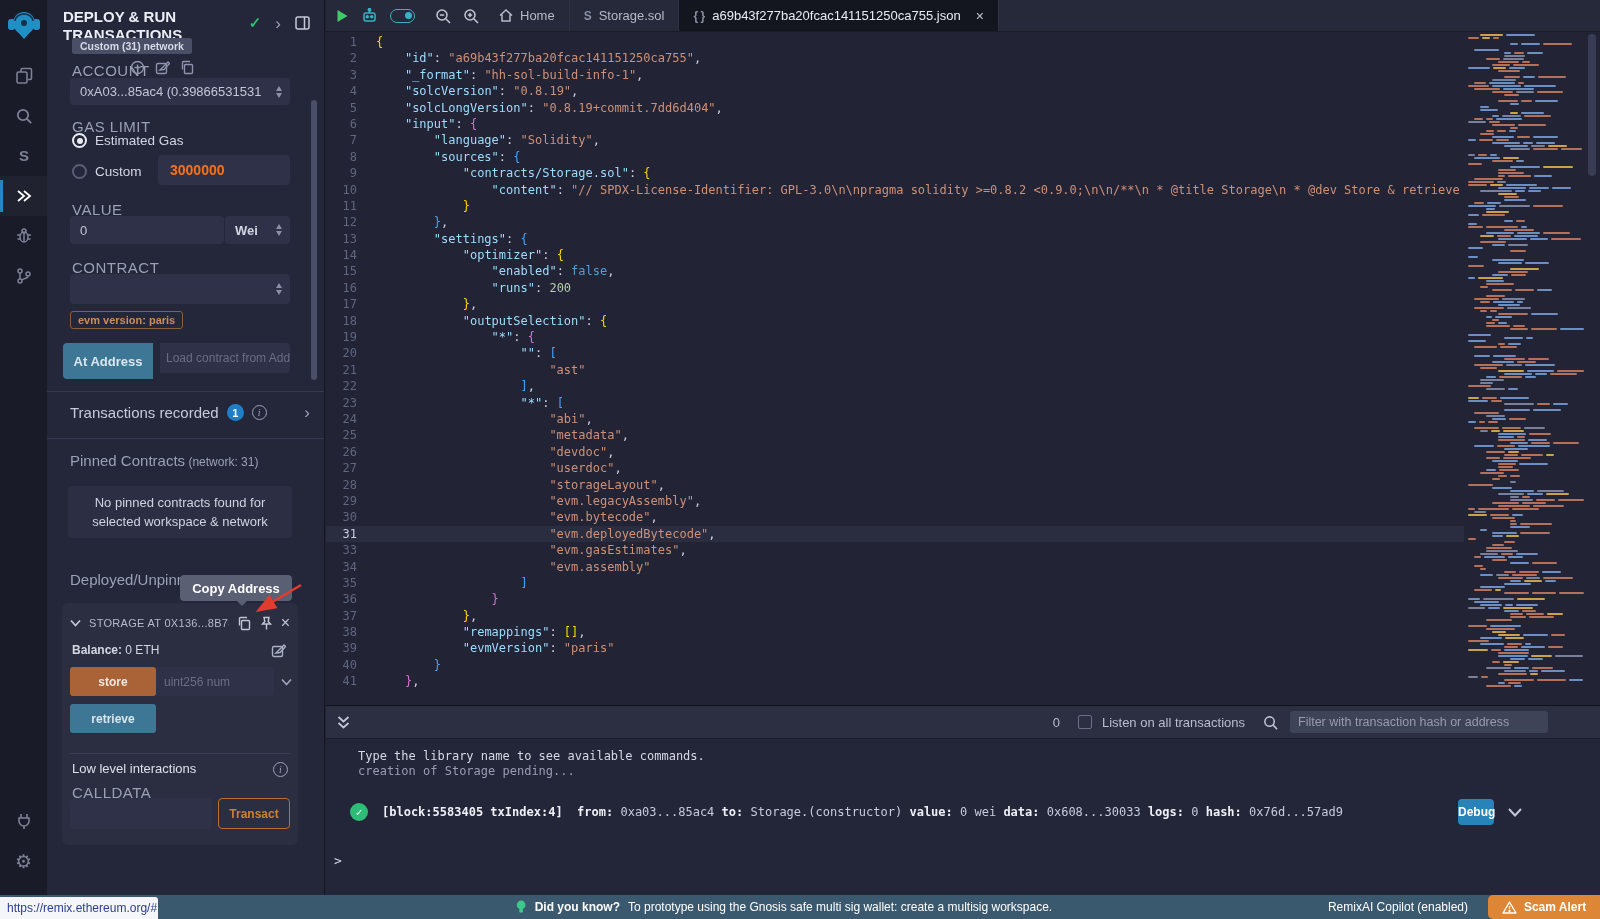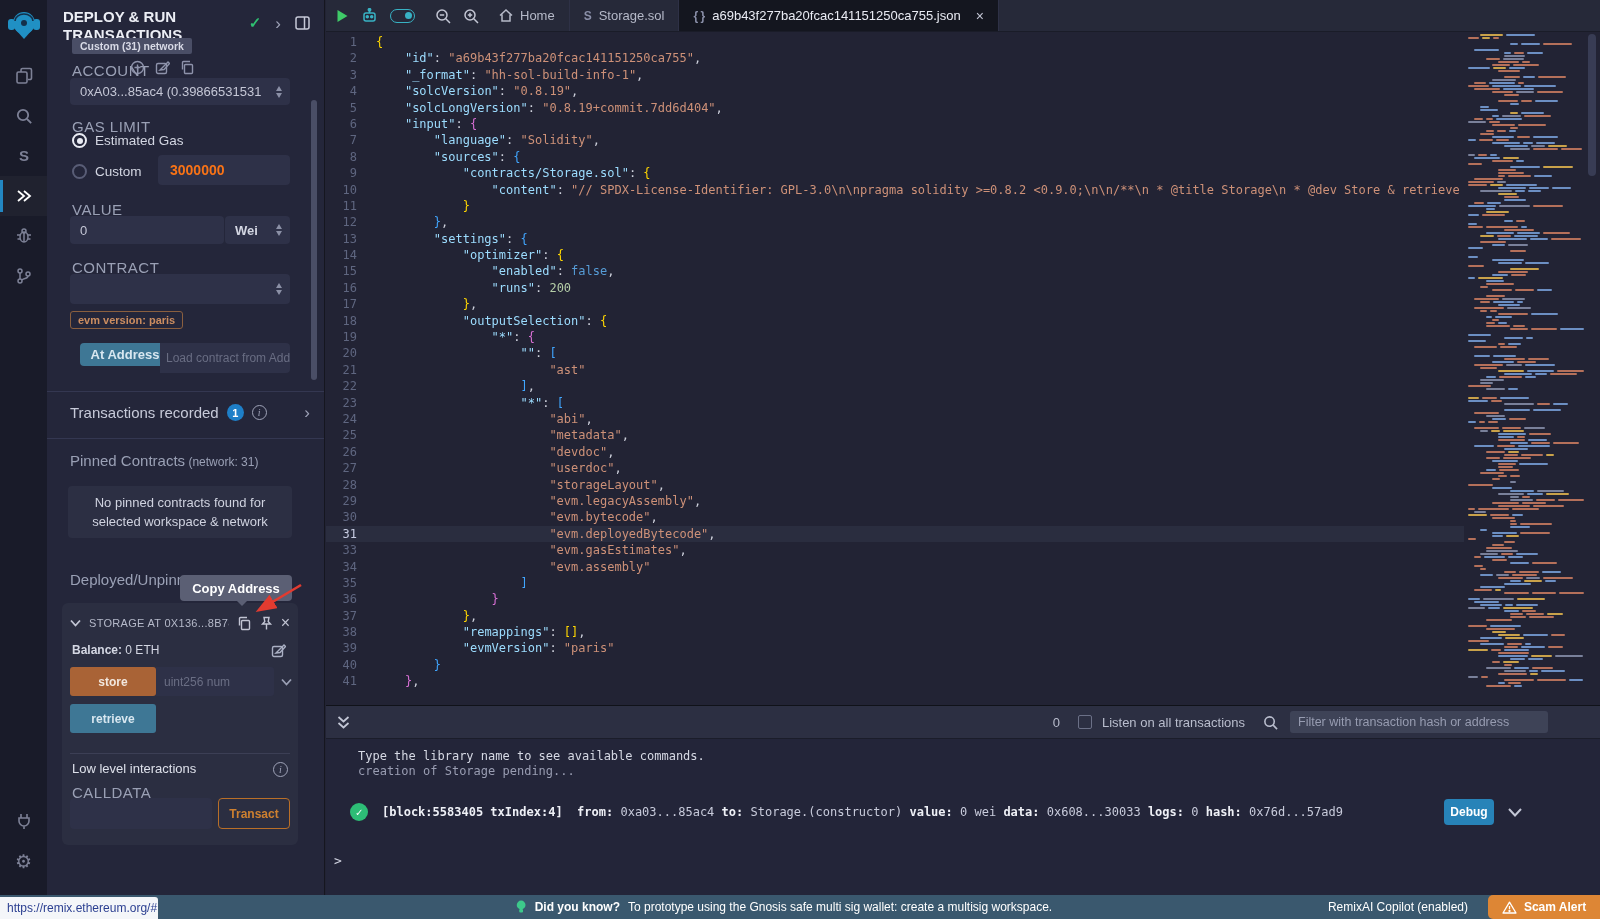--- a/index.html
+++ b/index.html
@@ -98,21 +98,21 @@
   .th-filter{width:258px;height:22px;background:#3e4357;border:none;border-radius:3px;padding:0 8px;font-size:12.5px;color:#dfe2ec;outline:none}
   .th-filter::placeholder{color:#979cb1}
   .term-body{position:relative;font-family:"DejaVu Sans Mono",monospace;font-size:12px}
   .tl1{position:absolute;left:32px;top:10px;color:#d6d9e4}
   .tl2{position:absolute;left:32px;top:25px;color:#999db2}
   .tx{position:absolute;left:24px;right:0;top:58px;height:30px;display:flex;align-items:center;padding-right:78px}
   .okcirc{width:18px;height:18px;border-radius:50%;background:#2dbd76;color:#fff;font-size:11px;font-weight:bold;display:flex;align-items:center;justify-content:center;margin-right:14px;flex:none}
   .txseg{white-space:pre;overflow:hidden;flex:1}
   .txseg .b{color:#eef0f6;font-weight:bold}
   .txseg .v{color:#c8cbdb}
-  .debugbtn{width:50px;height:26px;background:#2783b8;border:none;border-radius:4px;color:#fff;font-size:12px;font-weight:bold;cursor:pointer;flex:none}
+  .debugbtn{width:36px;height:26px;background:#2783b8;border:none;border-radius:4px;color:#fff;font-size:12px;font-weight:bold;cursor:pointer;flex:none}
   .tx .caret{margin-left:14px;color:#c3c7d6}
   .prompt{position:absolute;left:8px;top:114px;color:#d2d5e2;font-size:13px}
 
   
   .statusbar{position:absolute;left:0;right:0;bottom:0;height:24px;background:#3a586e;color:#fff;font-size:12px;z-index:10}
   .sb-center{position:absolute;left:50%;top:0;height:24px;transform:translateX(-53%);display:flex;align-items:center;gap:8px;white-space:nowrap}
   .sb-right{position:absolute;right:132px;top:0;height:24px;display:flex;align-items:center}
   .scam{position:absolute;right:0;top:0;height:24px;width:112px;background:#dd8635;border-radius:5px 0 0 5px;display:flex;align-items:center;justify-content:center;gap:7px;font-weight:bold;cursor:pointer}
   .urlchip{position:absolute;left:0;bottom:0;height:22px;width:158px;background:#f4f6f9;color:#2b3f91;font-size:12px;line-height:22px;padding-left:7px;border-radius:0 3px 0 0;z-index:11;white-space:nowrap}
 </style>
@@ -234,21 +234,21 @@
     <div class="lbl" style="left:25px;top:259px">CONTRACT</div>
     <div class="sel" style="left:23px;top:274px;width:220px;height:30px">
       <span class="flex1"></span>
       <span class="stepper">
           <i class="tri-up"></i>
           <i class="tri-down"></i>
         </span>
     </div>
     <div class="badge-evm">evm version: paris</div>
 
-    <div class="btn-teal" style="position:absolute;left:33px;top:343px;width:90px;height:23px;border-radius:4px 0 0 4px">At Address</div>
+    <div class="btn-teal" style="position:absolute;left:16px;top:343px;width:90px;height:36px;border-radius:4px 0 0 4px">At Address</div>
     <div style="position:absolute;left:113px;top:343px;width:130px;height:30px;background:#2e3148;border-radius:0 4px 4px 0;display:flex;align-items:center;padding:0 6px;font-size:12px;color:#696d83;overflow:hidden;white-space:nowrap">Load contract from Addre</div>
 
     <div class="divider" style="top:391px"></div>
     <div class="txrec">
       <span class="t">Transactions recorded</span>
       <span class="cbadge">1</span>
       <span class="iinfo">i</span>
       <span style="flex:1"></span>
       <span class="chev">›</span>
     </div>

